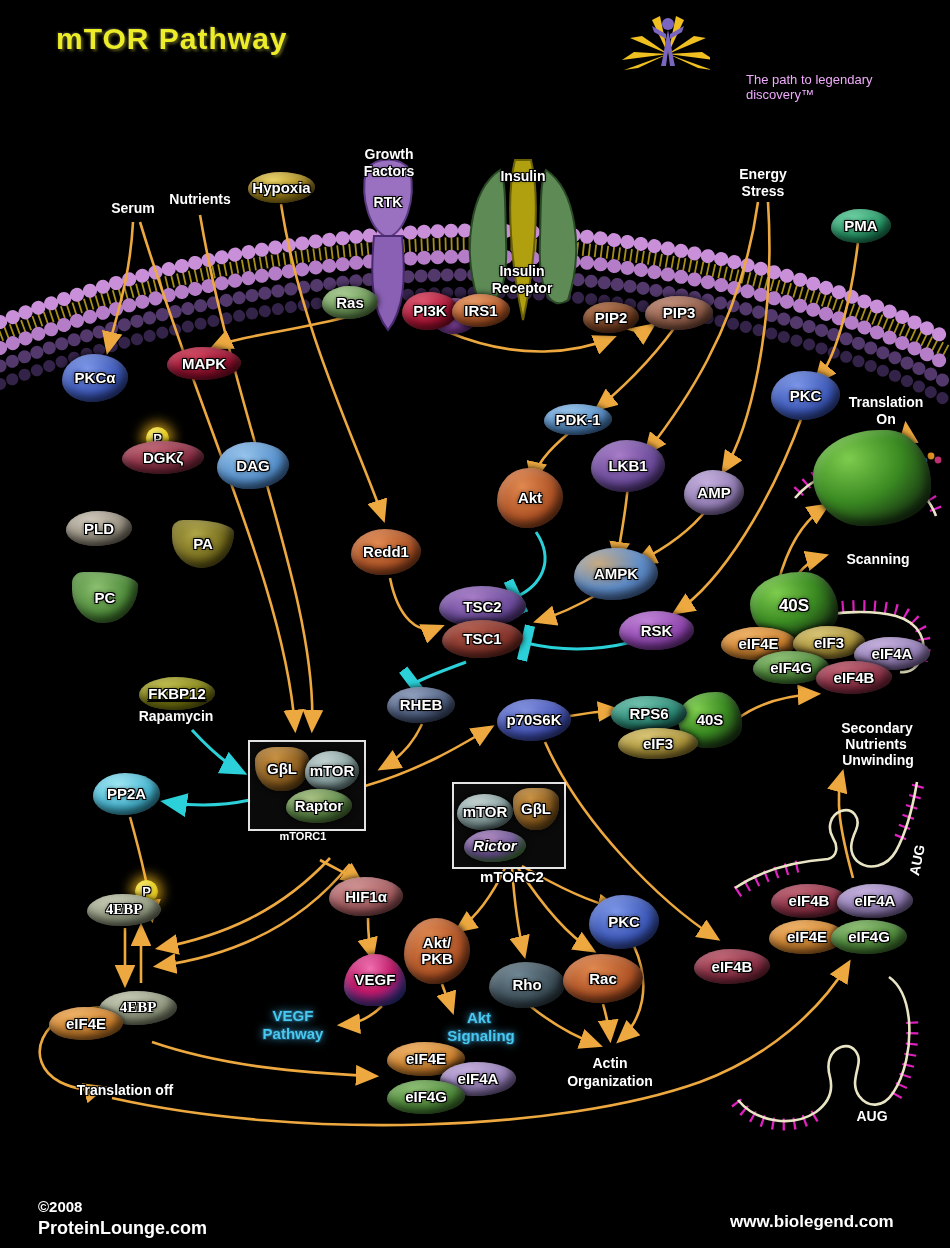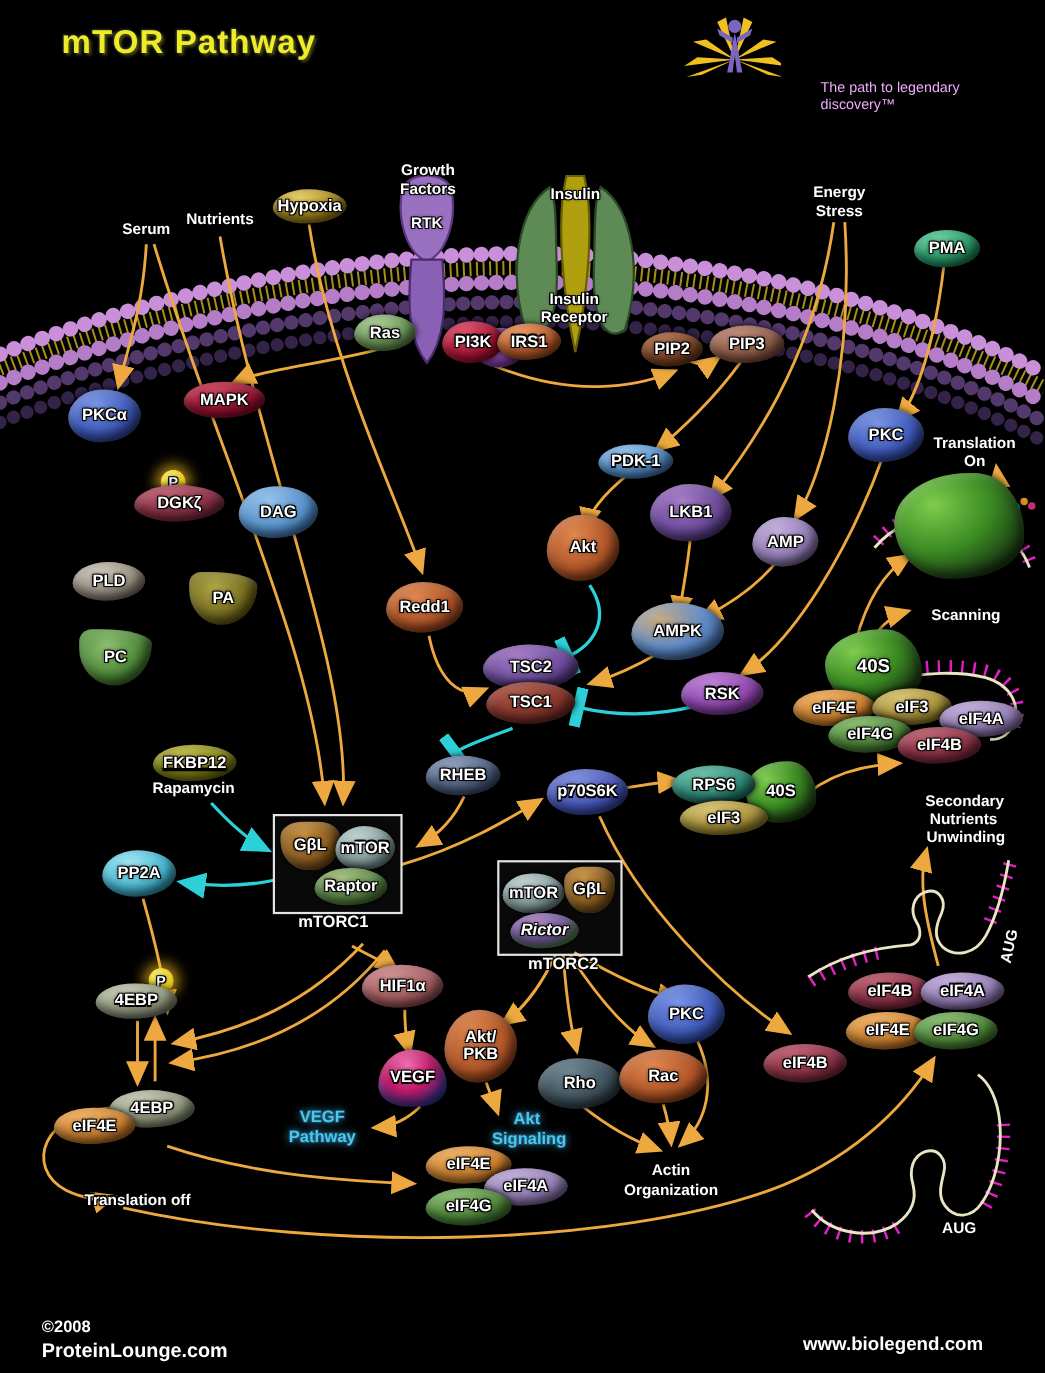--- a/index.html
+++ b/index.html
@@ -41,21 +41,21 @@
   .b-violet{background:radial-gradient(ellipse at 38% 30%,#a87cc8,#6a4a9a 55%,#2c1648 100%);}
   .b-lav{background:radial-gradient(ellipse at 38% 30%,#c4aede,#957fb8 55%,#453460 100%);}
   .b-ampk{background:radial-gradient(ellipse at 30% 30%,#c8aa80,#5e8cc8 50%,#28406e 100%);}
   .b-teal{background:radial-gradient(ellipse at 38% 30%,#6cc4ae,#2b8a76 55%,#0c3c32 100%);}
   .b-khaki{background:radial-gradient(ellipse at 38% 30%,#d8c470,#ab9338 55%,#554712 100%);}
   .b-darkred{background:radial-gradient(ellipse at 38% 30%,#b05848,#83332a 55%,#3c110c 100%);}
   .b-steel{background:radial-gradient(ellipse at 38% 30%,#90a0c0,#4e5f82 55%,#181f36 100%);}
   .b-blue2{background:radial-gradient(ellipse at 38% 30%,#8090e0,#4454b8 55%,#161f5e 100%);}
   .b-cyanb{background:radial-gradient(ellipse at 38% 30%,#a0e8f4,#46b8d4 55%,#115264 100%);}
   .b-oliveD{background:radial-gradient(ellipse at 38% 30%,#c0bc48,#848412 55%,#3a3a04 100%);text-decoration:underline;}
-  .b-sage{background:radial-gradient(ellipse at 38% 30%,#c8ccb4,#929a80 55%,#3e4434 100%);}
+  .b-sage{background:radial-gradient(ellipse at 38% 30%,#c8ccb4,#929a80 55%,#3e4434 100%);font-family:Liberation Serif, serif;}
   .b-rosy{background:radial-gradient(ellipse at 38% 30%,#d09090,#a85e62 55%,#4e2426 100%);}
   .b-slate{background:radial-gradient(ellipse at 38% 30%,#708894,#3c4e58 55%,#131d22 100%);}
   .b-ribo{background:radial-gradient(ellipse at 30% 30%,#7ecc4e,#3a8a22 45%,#1c3c14 75%,#0e2008 100%);
           border-radius:60% 40% 55% 45% / 50% 60% 40% 55%;}
   .b-urn{background:radial-gradient(ellipse at 38% 25%,#c89040,#8a5c1e 55%,#3e2808 100%);border-radius:38% 38% 46% 46%/30% 30% 60% 60%;}
   .b-mtor{background:radial-gradient(ellipse at 38% 30%,#c2d2d0,#88a2a2 55%,#3a5252 100%);}
   .b-raptor{background:radial-gradient(ellipse at 38% 30%,#a8c080,#5c8a46 55%,#24400f 100%);}
   .b-rictor{background:radial-gradient(ellipse at 38% 30%,#b088c0,#70589a 50%,#3e8030 78%,#1c1436 100%);font-style:italic;}
   .b-pma{background:radial-gradient(ellipse at 38% 30%,#68d0a0,#259a68 55%,#083e26 100%);}
   .b-orangeE{background:radial-gradient(ellipse at 38% 30%,#f0b060,#d0832e 55%,#6e3c0a 100%);}
@@ -219,21 +219,21 @@
   <div class="flabel" style="left:522px;top:280px">Receptor</div>
   <div class="flabel" style="left:763px;top:166px">Energy</div>
   <div class="flabel" style="left:763px;top:183px">Stress</div>
   <div class="flabel" style="left:886px;top:394px">Translation</div>
   <div class="flabel" style="left:886px;top:411px">On</div>
   <div class="flabel" style="left:866px;top:449px;font-size:16px">40S</div>
   <div class="flabel" style="left:868px;top:466px;font-size:16px">AUG</div>
   <div class="flabel" style="left:869px;top:483px;font-size:16px">60S</div>
   <div class="flabel" style="left:878px;top:551px">Scanning</div>
   <div class="flabel" style="left:176px;top:708px">Rapamycin</div>
-  <div class="flabel" style="left:303px;top:830px;font-size:15px">mTORC1</div>
+  <div class="flabel" style="left:303px;top:830px;font-size:11px">mTORC1</div>
   <div class="flabel" style="left:512px;top:868px;font-size:15px">mTORC2</div>
   <div class="flabel" style="left:877px;top:720px">Secondary</div>
   <div class="flabel" style="left:876px;top:736px">Nutrients</div>
   <div class="flabel" style="left:878px;top:752px">Unwinding</div>
   <div class="flabel cyan" style="left:293px;top:1007px">VEGF</div>
   <div class="flabel cyan" style="left:293px;top:1025px">Pathway</div>
   <div class="flabel cyan" style="left:479px;top:1009px">Akt</div>
   <div class="flabel cyan" style="left:481px;top:1027px">Signaling</div>
   <div class="flabel" style="left:610px;top:1055px">Actin</div>
   <div class="flabel" style="left:610px;top:1073px">Organization</div>

